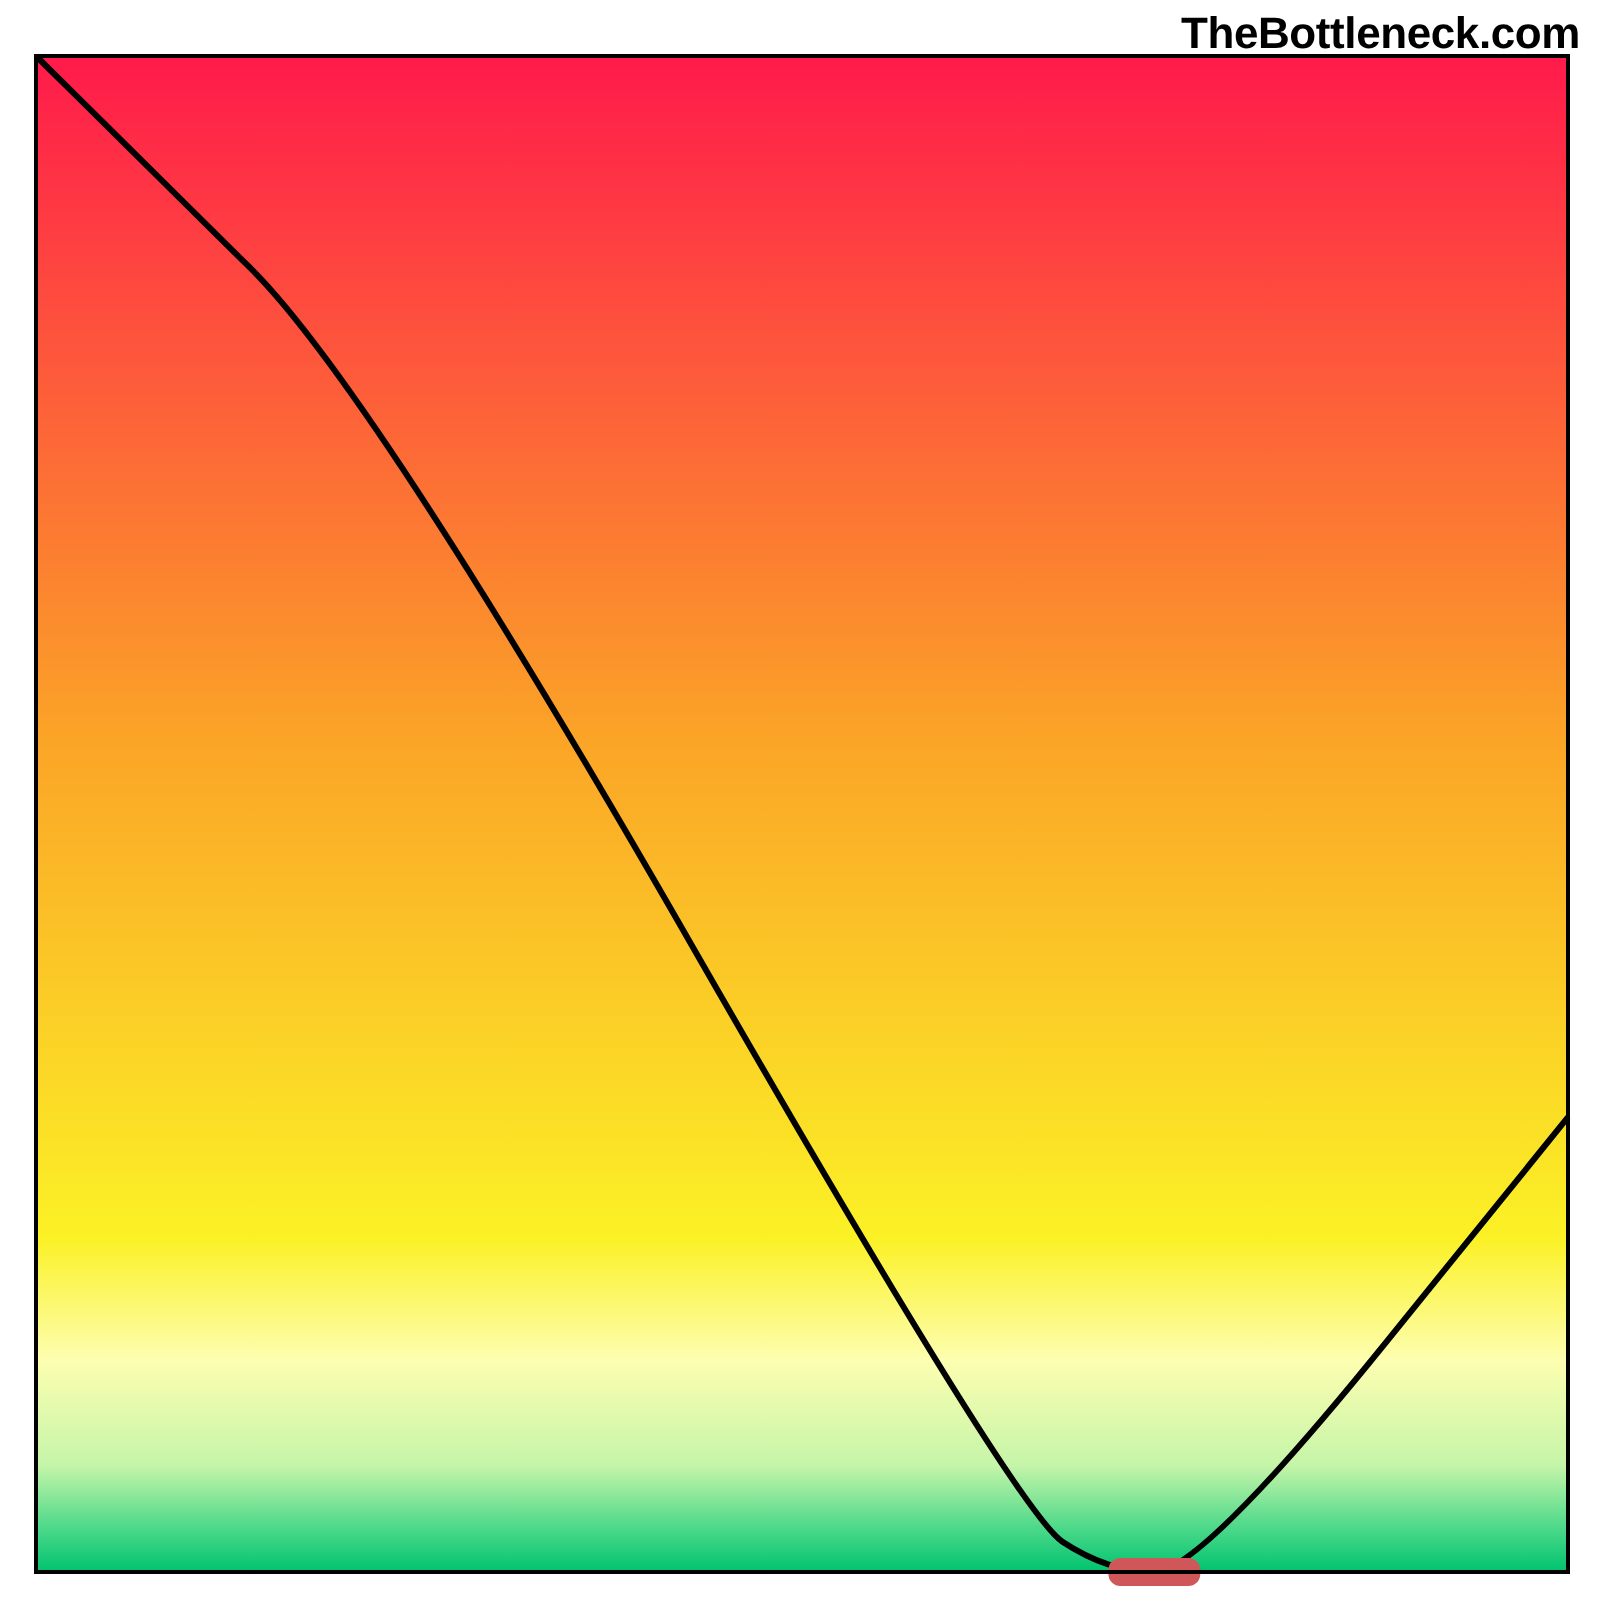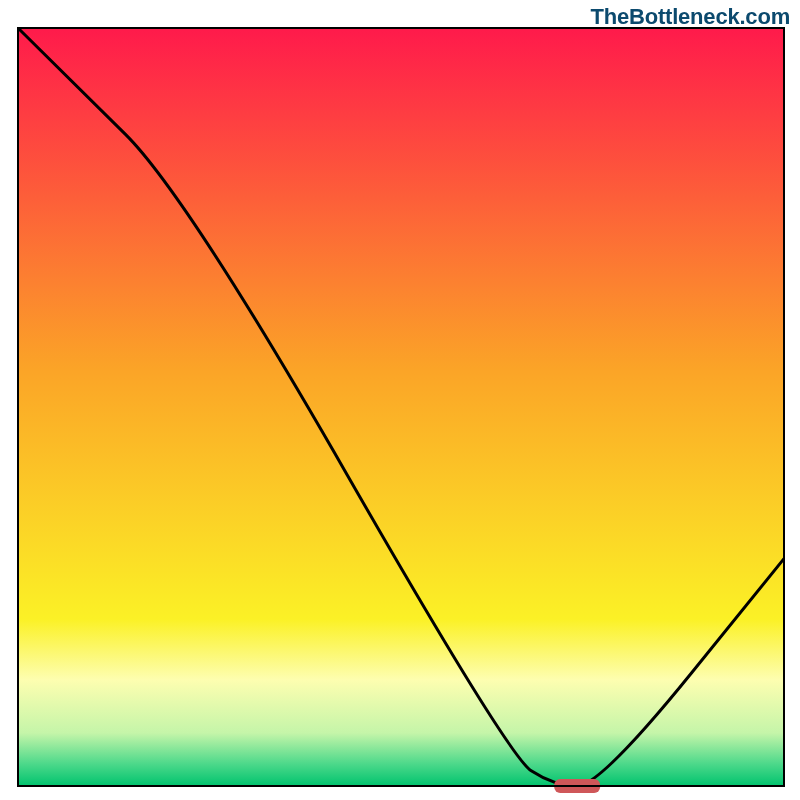--- a/index.html
+++ b/index.html
@@ -14,21 +14,21 @@
     position: relative;
     width: 800px;
     height: 800px;
   }
   .watermark {
     position: absolute;
     top: 4px;
     right: 10px;
     font-size: 22px;
     font-weight: 700;
-    color: #0c4a6e;
+    color: #000000;
     letter-spacing: -0.2px;
     z-index: 5;
   }
   svg.plot {
     position: absolute;
     left: 0; top: 0;
     width: 800px;
     height: 800px;
   }
   .frame {

